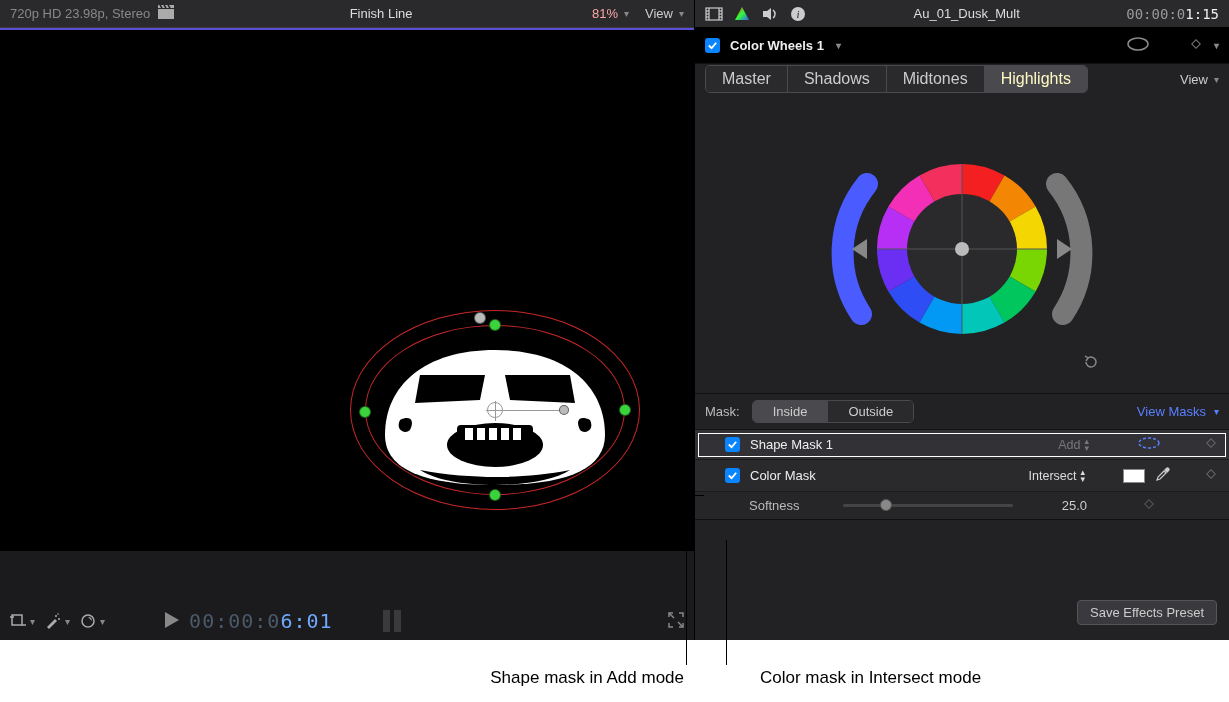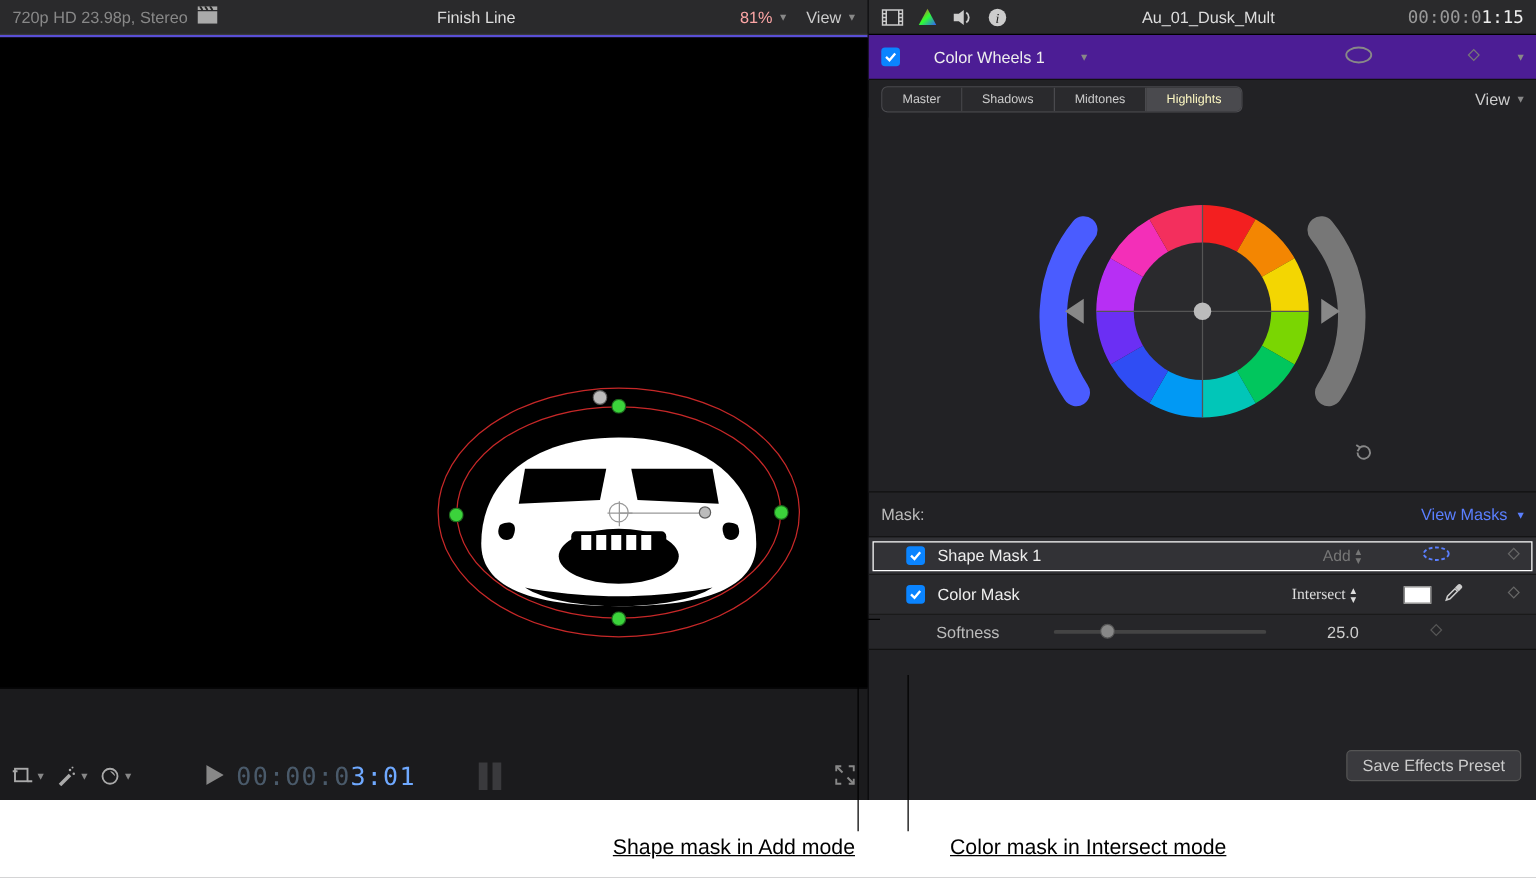--- a/index.html
+++ b/index.html
@@ -33,31 +33,31 @@
   .small-ico { color: #888; display: inline-flex; align-items: center; gap: 2px; }
   .expand-ico { margin-left: auto; color: #888; }
 
   
   .inspector { flex: 1; background: #222225; display: flex; flex-direction: column; }
   .insp-top { height: 28px; background: #2a2a2c; display: flex; align-items: center; padding: 0 10px; gap: 10px; border-bottom: 1px solid #000; }
   .insp-top .ico { width: 18px; display:flex; justify-content:center; }
   .insp-top .clip-name { flex: 1; text-align: center; color: #ddd; }
   .insp-top .tc2 { font-family: "Menlo", monospace; color: #999; font-size: 14px; }
   .insp-top .tc2 .lite { color: #eee; }
-  .effect-row { height: 36px; background: #4c1d95; display: flex; align-items: center; padding: 0 10px; gap: 27px; border-bottom: 1px solid #111; }
+  .effect-row { height: 36px; background: #000000; display: flex; align-items: center; padding: 0 10px; gap: 10px; border-bottom: 1px solid #111; font-weight: bold; }
   .checkbox { width: 15px; height: 15px; border-radius: 3px; background: #0a84ff; display:flex; align-items:center; justify-content:center; }
   .checkbox svg { width:11px; height:11px; }
   .effect-row .name { color: #eee; }
   .effect-row .sp { flex:1; }
   .maskshape-ico { color: #888; }
   .kf { color: #777; }
 
   .wheel-tabs { height: 30px; display: flex; align-items: center; padding: 4px 10px; gap: 0; }
   .seg { display: flex; border: 1px solid #4a4a4e; border-radius: 5px; overflow: hidden; }
-  .seg button { background: #2a2a2d; color: #ccc; border: none; padding: 4px 16px; font-size: 10px; border-right: 1px solid #4a4a4e; }
+  .seg button { background: #2a2a2d; color: #ccc; border: none; padding: 4px 16px; font-size: 16px; border-right: 1px solid #4a4a4e; }
   .seg button:last-child { border-right: none; }
   .seg button.active { background: #4a4a4e; color: #fef9c3; }
   .wheel-view { margin-left: auto; color: #ccc; display:flex; align-items:center; gap:4px; }
 
   .wheel-area { height: 300px; display:flex; align-items:center; justify-content:center; position:relative; background:#222225; border-bottom:1px solid #111;}
   .reset-ico { position:absolute; right: 130px; bottom: 20px; color:#888; }
 
   .mask-bar { height: 36px; display:flex; align-items:center; padding: 0 10px; gap:12px; border-bottom:1px solid #111; }
   .mask-bar .lbl { color:#bbb; }
   .seg2 { display:flex; border:1px solid #4a4a4e; border-radius:5px; overflow:hidden; }
@@ -78,21 +78,21 @@
   .softness { display:flex; align-items:center; padding: 6px 12px 6px 54px; gap:14px; background:#262629; border-bottom:1px solid #111;}
   .slider-track { flex:1; height:3px; background:#444; position:relative; border-radius:2px; max-width:170px;}
   .slider-thumb { position:absolute; top:-5px; width:12px; height:12px; border-radius:50%; background:#888; border:1px solid #555; left:22%; }
   .soft-val { color:#ccc; width:60px; text-align:right; }
 
   .insp-footer { margin-top:auto; height:40px; display:flex; align-items:flex-start; justify-content:flex-end; padding: 0 12px; }
   .save-btn { background:#3a3a3e; color:#ccc; border:1px solid #555; padding:4px 12px; border-radius:4px; font-size:13px; }
 
   
   .annot { position: relative; width: 1229px; height: 62px; background:#fff; }
-  .annot-text { position:absolute; top: 28px; font-size: 17px; color:#000;text-decoration:underline; }
+  .annot-text { position:absolute; top: 28px; font-size: 17px; color:#000; }
   .annot-line { position:absolute; background:#000; }
 </style>
 </head>
 <body>
 
 <div class="app">
 
   <div class="viewer">
     <div class="viewer-top">
       <span class="fmt">720p HD 23.98p, Stereo</span>
@@ -185,21 +185,21 @@
             </svg>
           <span class="dd">▾</span>
         </span>
         <span style="width:40px;"></span>
         <span style="color:#888;">
           <svg width="14" height="16" viewBox="0 0 14 16">
               <polygon points="0,0 14,8 0,16" fill="#888"></polygon>
             </svg>
         </span>
         <span class="tc">
-          <span class="dim">00:00:0</span><span>3:01</span>
+          <span class="dim">00:00:0</span><span>6:01</span>
         </span>
         <span style="margin-left:40px;display:flex;gap:4px;">
           <span style="width:7px;height:22px;background:#3a3a3d;display:inline-block;"></span>
           <span style="width:7px;height:22px;background:#3a3a3d;display:inline-block;"></span>
         </span>
         <span class="expand-ico">
           <svg width="16" height="16" viewBox="0 0 16 16" stroke="#888" fill="none" stroke-width="1.5">
               <polyline points="1,5 1,1 5,1"></polyline>
               <polyline points="11,1 15,1 15,5"></polyline>
               <polyline points="15,11 15,15 11,15"></polyline>
@@ -333,20 +333,24 @@
       <span class="reset-ico">
         <svg width="16" height="16" viewBox="0 0 16 16" fill="none" stroke="#888" stroke-width="1.5">
             <path d="M3 8 A5 5 0 1 0 5 4"></path>
             <polyline points="2,2 5,4 3,7"></polyline>
           </svg>
       </span>
     </div>
 
     <div class="mask-bar">
       <span class="lbl">Mask:</span>
+      <div class="seg2">
+        <button class="active">Inside</button>
+        <button>Outside</button>
+      </div>
       <div class="view-masks">
         <span>View Masks</span>
         <span class="dd" style="color:#5a7fff;">▾</span>
       </div>
     </div>
 
     <div class="mask-item sel">
       <span class="checkbox">
         <svg viewBox="0 0 12 12">
             <polyline points="2,6 5,9 10,3" fill="none" stroke="#fff" stroke-width="2"></polyline>
@@ -373,21 +377,21 @@
     </div>
 
     <div class="mask-item">
       <span class="checkbox">
         <svg viewBox="0 0 12 12">
             <polyline points="2,6 5,9 10,3" fill="none" stroke="#fff" stroke-width="2"></polyline>
           </svg>
       </span>
       <span class="mn">Color Mask</span>
       <span class="sp"></span>
-      <span class="mode-pop" style="color:#ddd;font-family:Liberation Serif, serif;">
+      <span class="mode-pop" style="color:#ddd;">
         <span>Intersect</span>
         <span class="updown">▴<br>▾</span>
       </span>
       <span style="width:18px;"></span>
       <span class="swatch"></span>
       <span class="eyedrop">
         <svg width="16" height="16" viewBox="0 0 16 16" fill="#ccc">
             <path d="M14 2 A2 2 0 0 1 14 5 L12 7 L9 4 L11 2 A2 2 0 0 1 14 2 Z"></path>
             <path d="M9 5 L3 11 L2 14 L5 13 L11 7 Z" fill="none" stroke="#ccc" stroke-width="1.2"></path>
           </svg>

